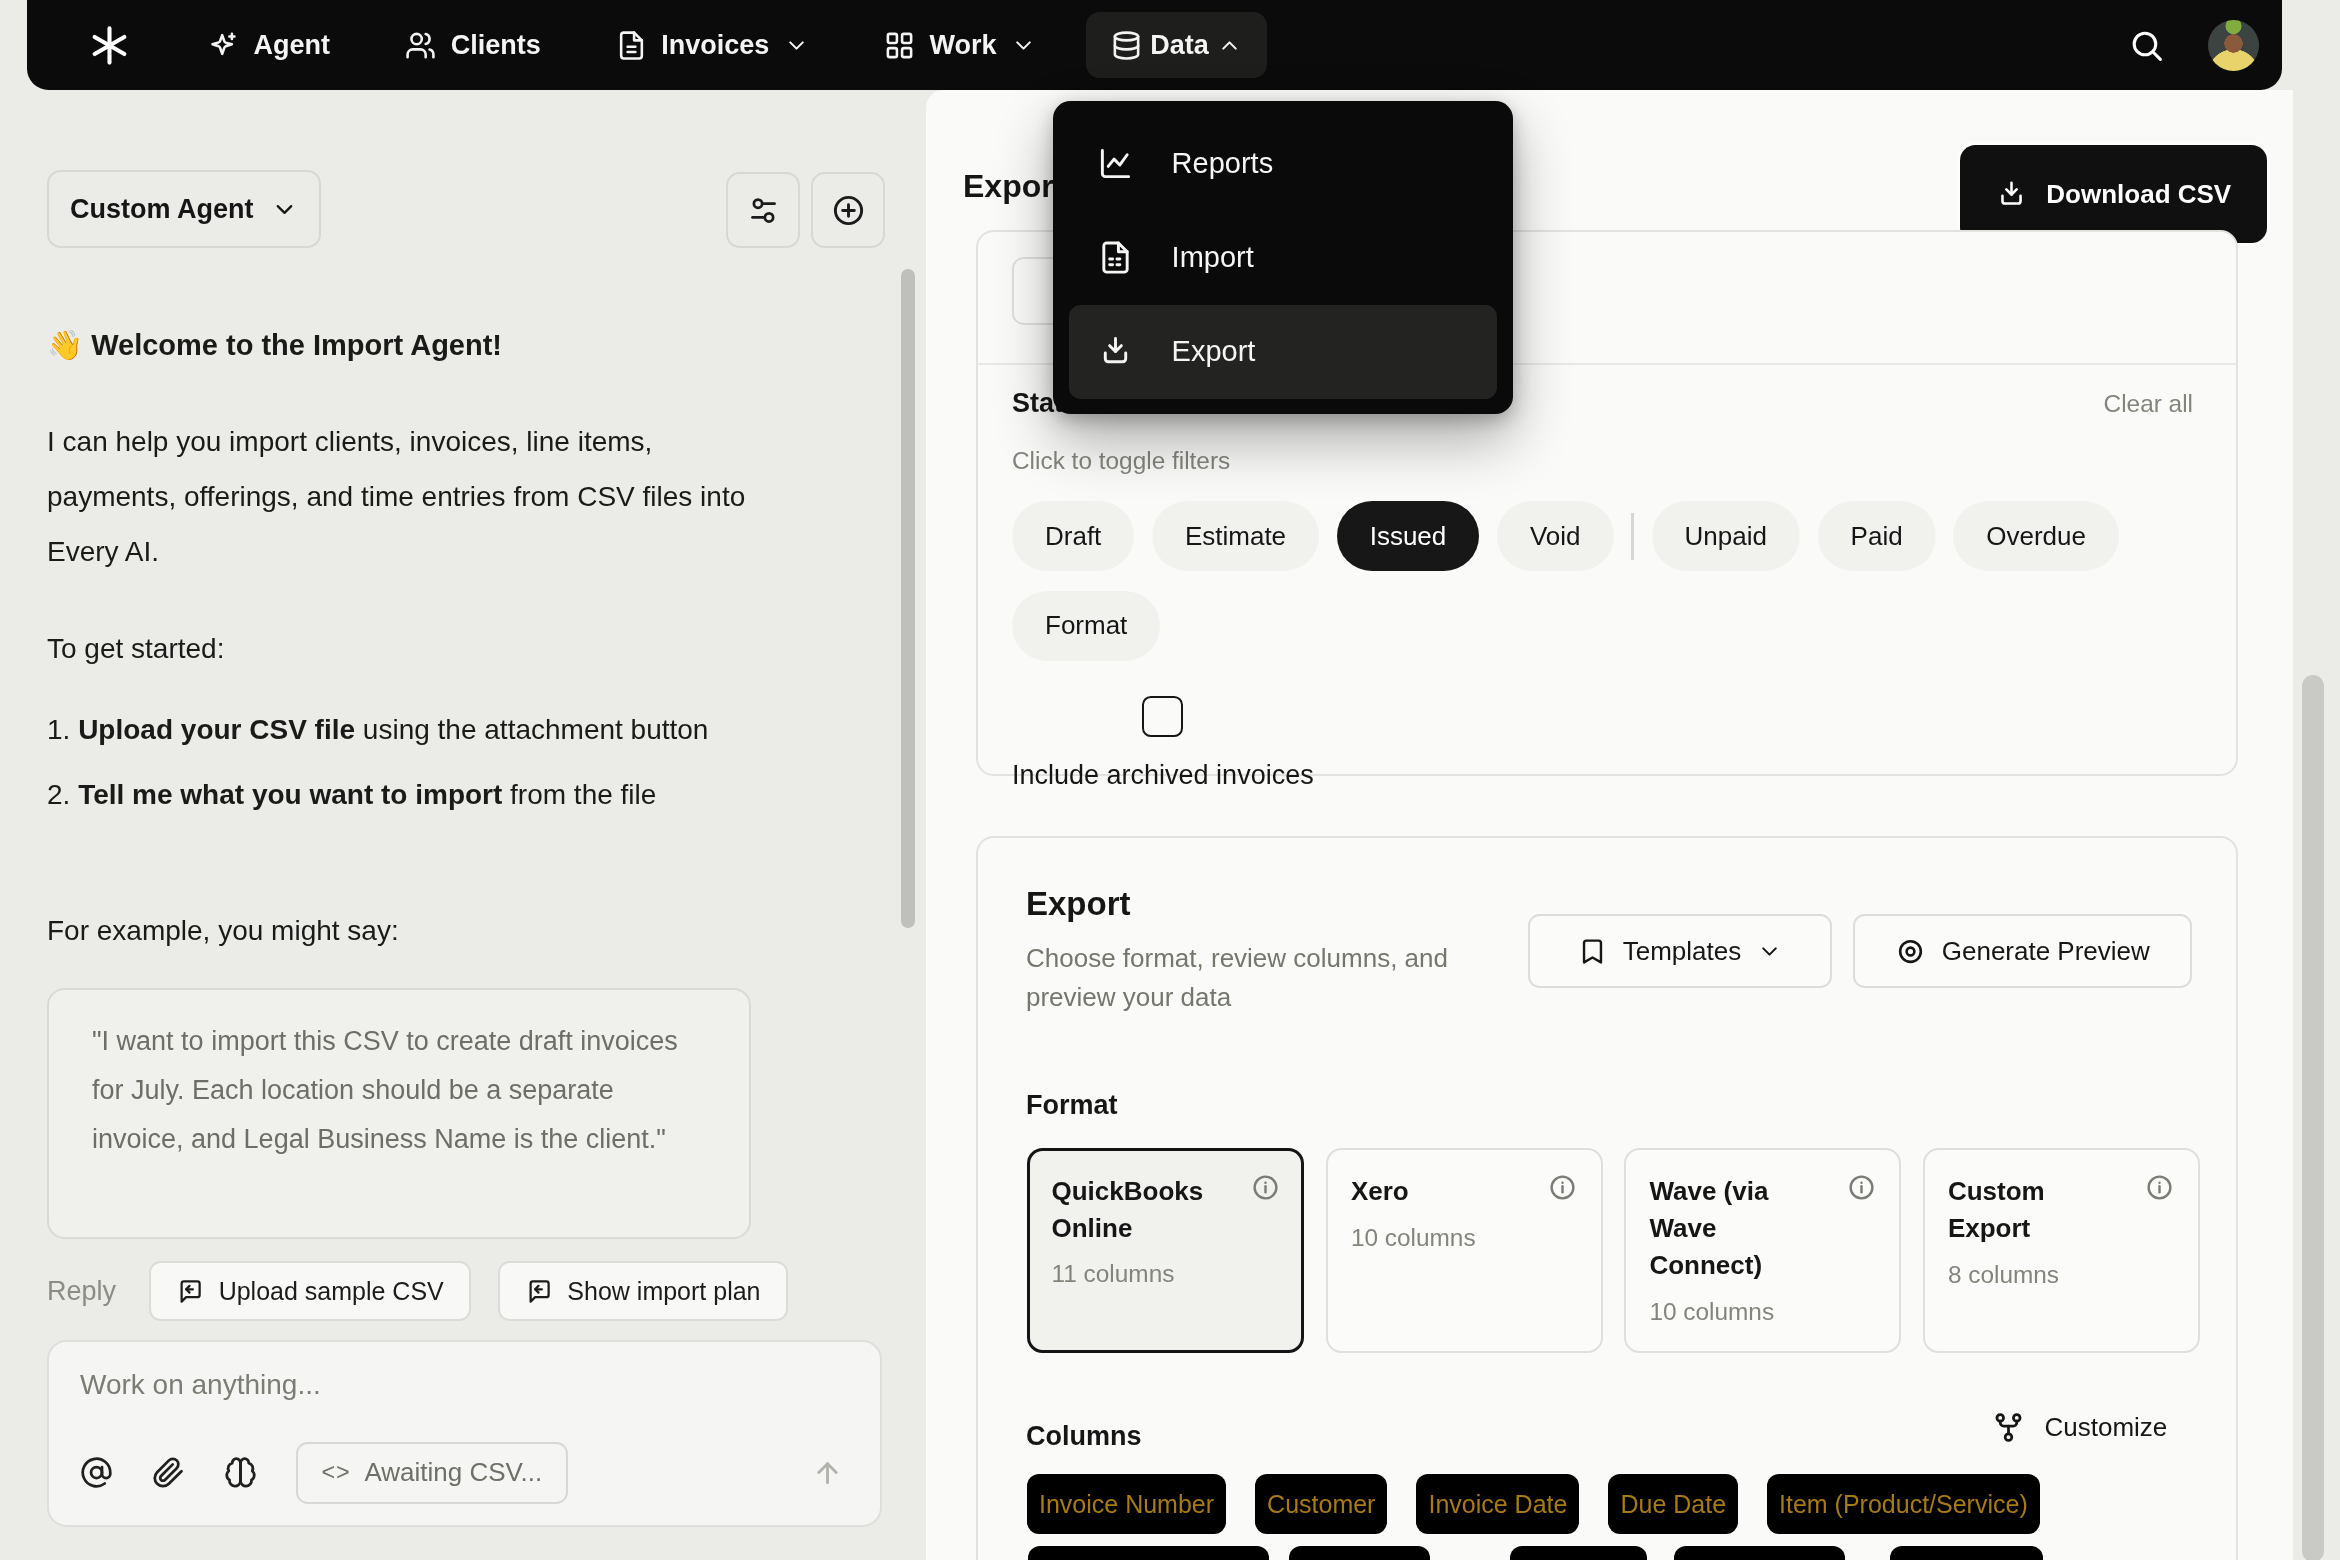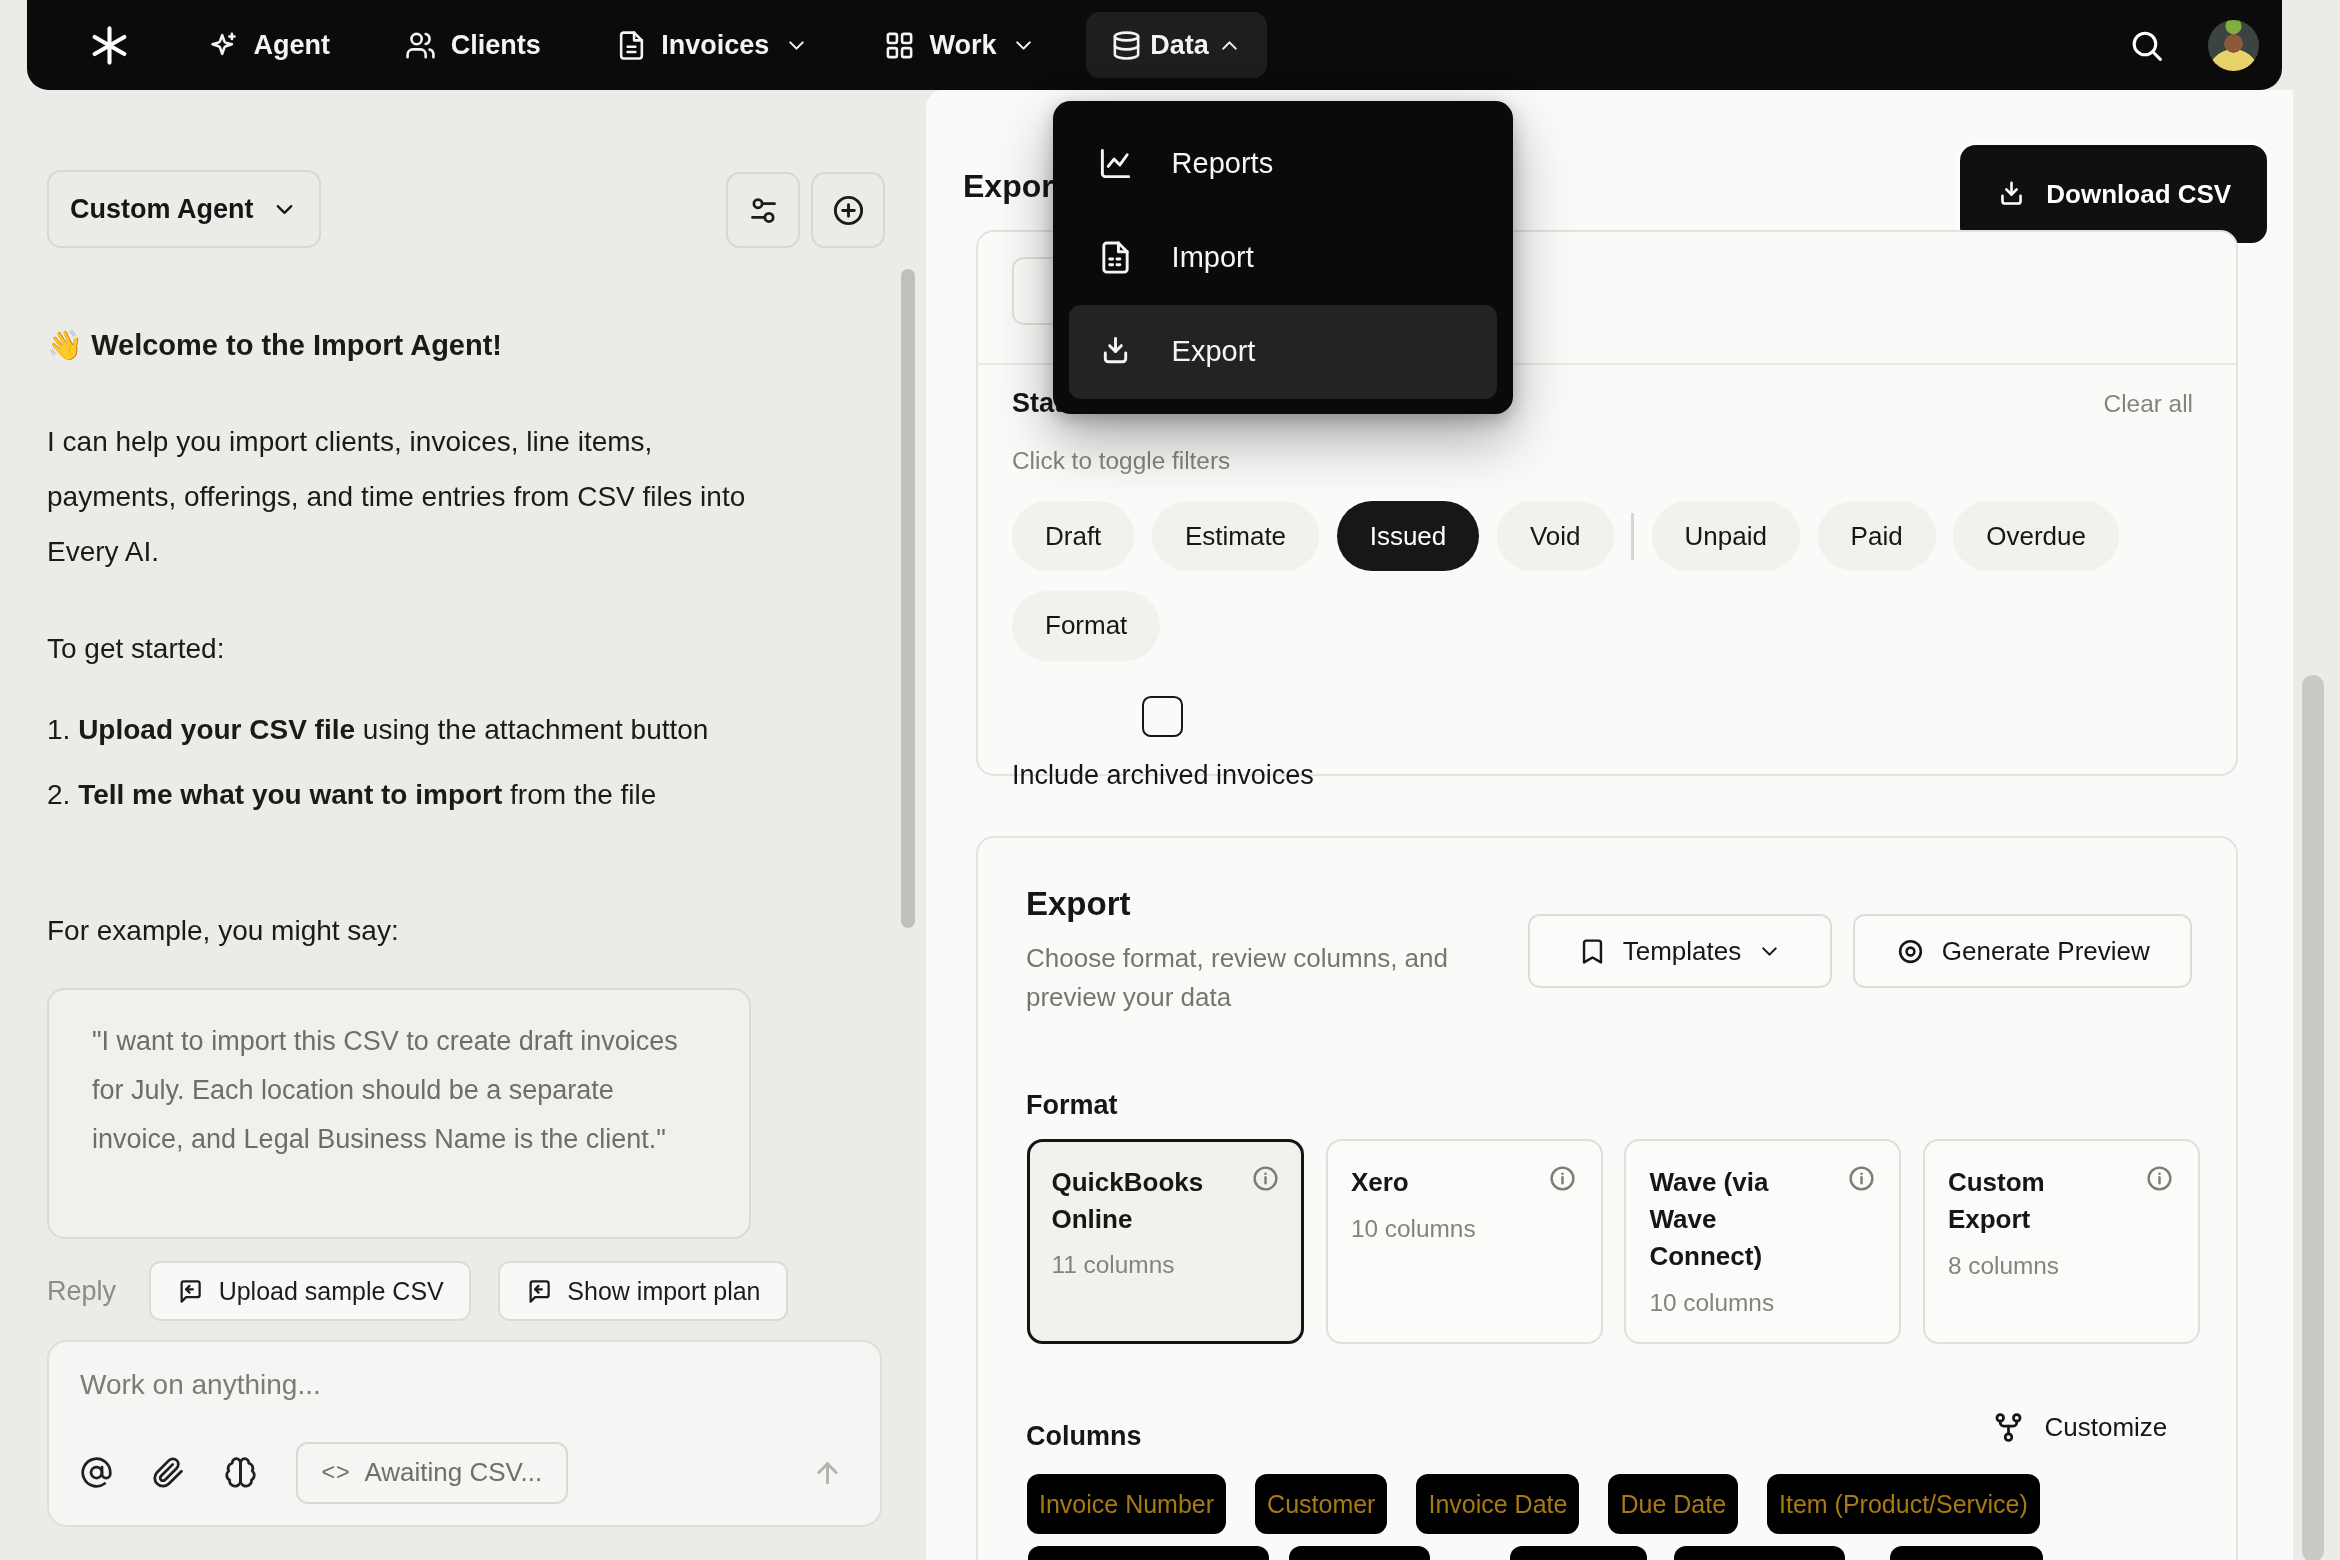--- a/index.html
+++ b/index.html
@@ -80,21 +80,21 @@
   .chk-label { font-size:27px; }
 
   .export-card { top:746px; height:878px; }
   .ex-h { position:absolute; left:48px; top:47px; font-size:33px; font-weight:700; }
   .ex-sub { position:absolute; left:48px; top:101px; width:478px; font-size:26px; line-height:39px; color:#76766F; }
   .btn { position:absolute; height:74px; border:2px solid #DCDCD9; border-radius:11.7px; background:#FBFBF9;
          display:flex; align-items:center; justify-content:center; gap:15.6px; font-size:26px; font-weight:500; cursor:pointer; }
   .tmpl-btn { left:550px; top:76px; width:304px; }
   .gen-btn { left:875px; top:76px; width:339px; }
   .fmt-label { position:absolute; left:48px; top:252px; font-size:27px; font-weight:600; }
-  .fmt-row { position:absolute; left:49px; top:301px; display:flex; gap:21.5px; }
+  .fmt-row { position:absolute; left:49px; top:310px; display:flex; gap:21.5px; }
   .fmt-card { width:277px; height:205px; border:2px solid #DFDFDC; border-radius:15.6px; background:#FBFBF9; padding:23.4px 23.4px; cursor:pointer; }
   .fmt-card.sel { border:3.9px solid #151515; background:#F1F1EE; padding:21.5px; }
   .fmt-top { display:flex; justify-content:space-between; }
   .fmt-name { width:166px; font-size:26px; font-weight:600; line-height:37px; }
   .fmt-info { color:#7C7C76; }
   .fmt-cols { margin-top:13.7px; font-size:24.4px; color:#84847D; }
   .cols-label { position:absolute; left:48px; top:583px; font-size:27px; font-weight:600; }
   .customize { position:absolute; left:1014px; top:573px; display:flex; align-items:center; gap:19.5px;
                font-size:26px; font-weight:500; cursor:pointer; }
   .col-chips { position:absolute; left:49px; top:636px; display:flex; gap:29px; }

